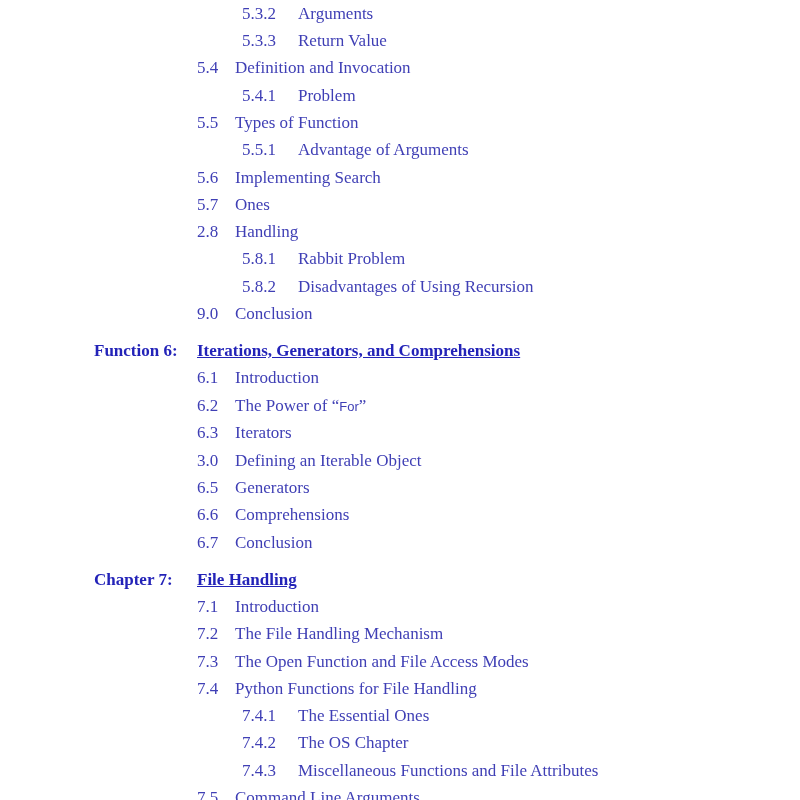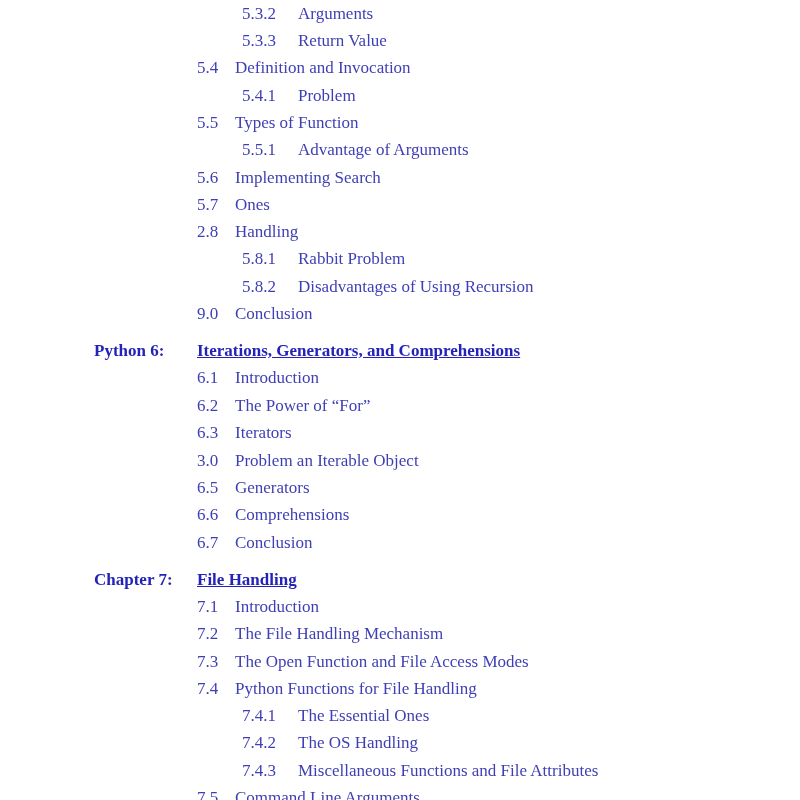--- a/index.html
+++ b/index.html
@@ -43,22 +43,22 @@
     .row.level1 .title { left: 38px; }
     .row.level2 .num { left: 0; }
     .row.level2 .title { left: 56px; }
     .row.chapter {
       font-weight: bold;
       color: #2323b8;
       font-size: 17px;
     }
     .row.chapter .title { left: 103px; text-decoration: underline; }
     .mono {
-      font-family: Liberation Serif, serif;
-      font-size: 17px;
+      font-family: Liberation Sans, sans-serif;
+      font-size: 13px;
     }
   </style>
 </head>
 <body>
 
 <div class="toc">
 
   <div class="row level2" style="left:242px; top:2px;">
     <span class="num">5.3.2</span>
     <span class="title">Arguments</span>
@@ -102,38 +102,38 @@
   <div class="row level2" style="left:242px; top:275px;">
     <span class="num">5.8.2</span>
     <span class="title">Disadvantages of Using Recursion</span>
   </div>
   <div class="row level1" style="left:197px; top:302px;">
     <span class="num">9.0</span>
     <span class="title">Conclusion</span>
   </div>
 
   <div class="row chapter" style="left:94px; top:339px;">
-    <span class="num">Python 6:</span>
+    <span class="num">Function 6:</span>
     <span class="title">Iterations, Generators, and Comprehensions</span>
   </div>
   <div class="row level1" style="left:197px; top:366px;">
     <span class="num">6.1</span>
     <span class="title">Introduction</span>
   </div>
   <div class="row level1" style="left:197px; top:394px;">
     <span class="num">6.2</span>
     <span class="title"><span>The Power of “</span><span class="mono">For</span><span>”</span></span>
   </div>
   <div class="row level1" style="left:197px; top:421px;">
     <span class="num">6.3</span>
     <span class="title">Iterators</span>
   </div>
   <div class="row level1" style="left:197px; top:449px;">
     <span class="num">3.0</span>
-    <span class="title">Problem an Iterable Object</span>
+    <span class="title">Defining an Iterable Object</span>
   </div>
   <div class="row level1" style="left:197px; top:476px;">
     <span class="num">6.5</span>
     <span class="title">Generators</span>
   </div>
   <div class="row level1" style="left:197px; top:503px;">
     <span class="num">6.6</span>
     <span class="title">Comprehensions</span>
   </div>
   <div class="row level1" style="left:197px; top:531px;">
@@ -160,21 +160,21 @@
   <div class="row level1" style="left:197px; top:677px;">
     <span class="num">7.4</span>
     <span class="title">Python Functions for File Handling</span>
   </div>
   <div class="row level2" style="left:242px; top:704px;">
     <span class="num">7.4.1</span>
     <span class="title">The Essential Ones</span>
   </div>
   <div class="row level2" style="left:242px; top:731px;">
     <span class="num">7.4.2</span>
-    <span class="title">The OS Handling</span>
+    <span class="title">The OS Chapter</span>
   </div>
   <div class="row level2" style="left:242px; top:759px;">
     <span class="num">7.4.3</span>
     <span class="title">Miscellaneous Functions and File Attributes</span>
   </div>
   <div class="row level1" style="left:197px; top:786px;">
     <span class="num">7.5</span>
     <span class="title">Command Line Arguments</span>
   </div>
 

